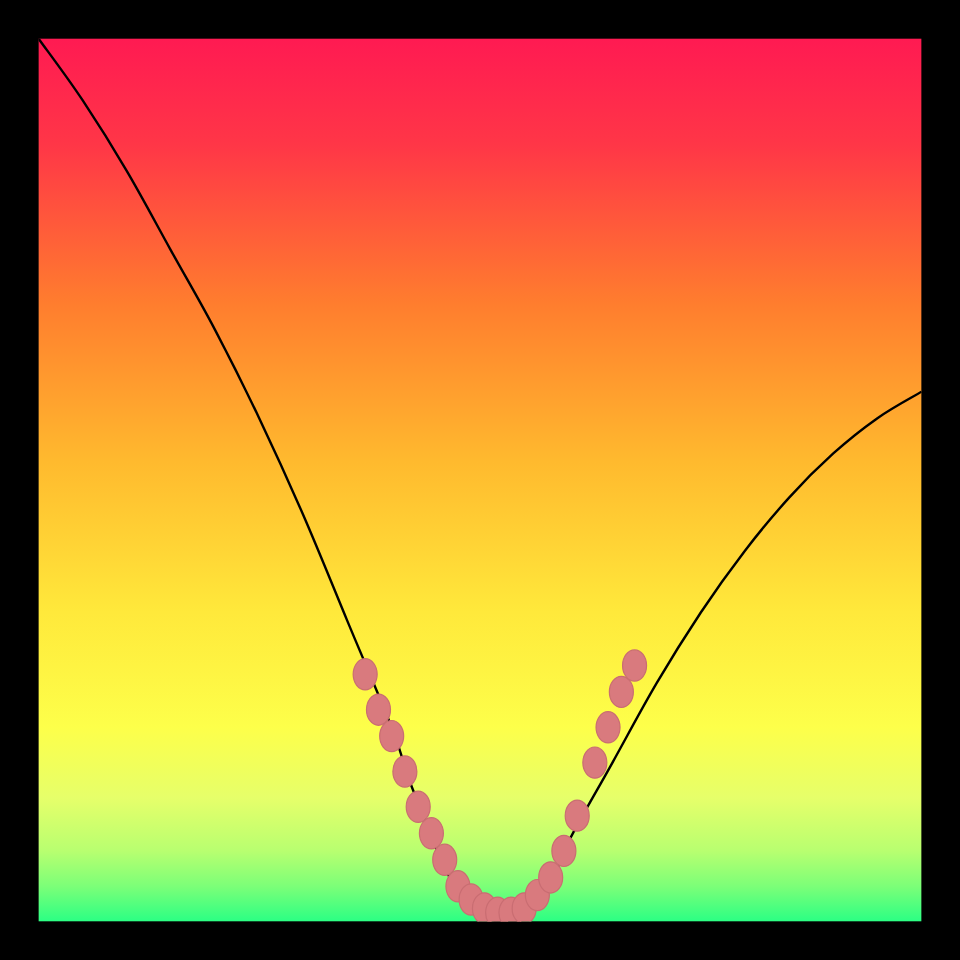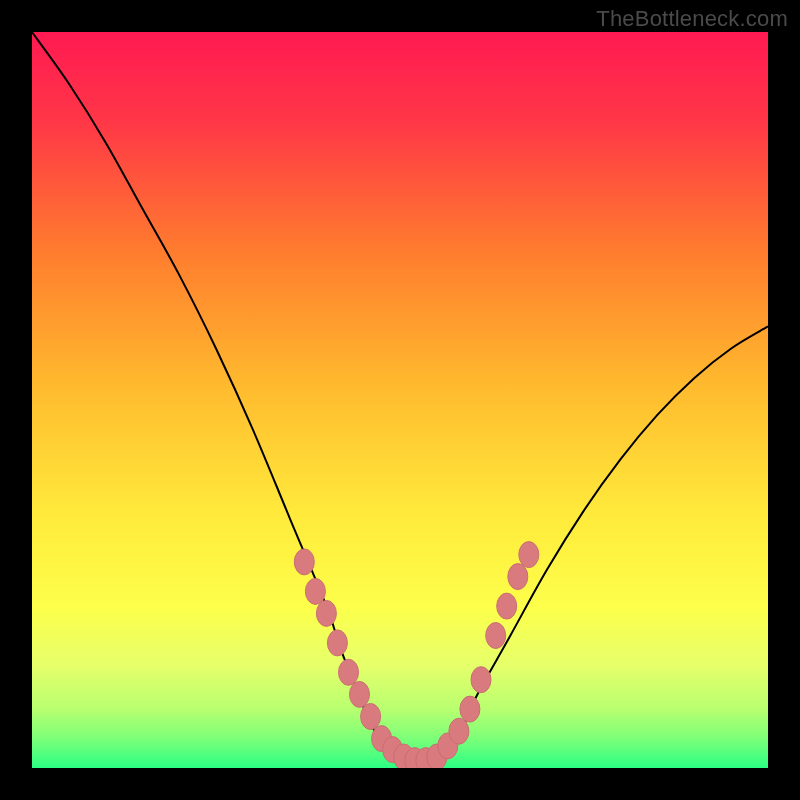--- a/index.html
+++ b/index.html
@@ -37,21 +37,20 @@
   .plot svg {
     display: block;
     width: 736px;
     height: 736px;
   }
 </style>
 </head>
 <body>
 
 <div class="frame">
-  <div class="watermark">TheBottleneck.com</div>
 
   <div class="plot">
     <svg viewBox="0 0 736 736" preserveAspectRatio="none">
       <defs>
         <linearGradient id="bg-grad" x1="0" y1="0" x2="0" y2="1">
           <stop offset="0%" stop-color="#ff1a52"></stop>
           <stop offset="12%" stop-color="#ff3647"></stop>
           <stop offset="30%" stop-color="#ff7d2e"></stop>
           <stop offset="48%" stop-color="#ffba2e"></stop>
           <stop offset="65%" stop-color="#ffe93b"></stop>

